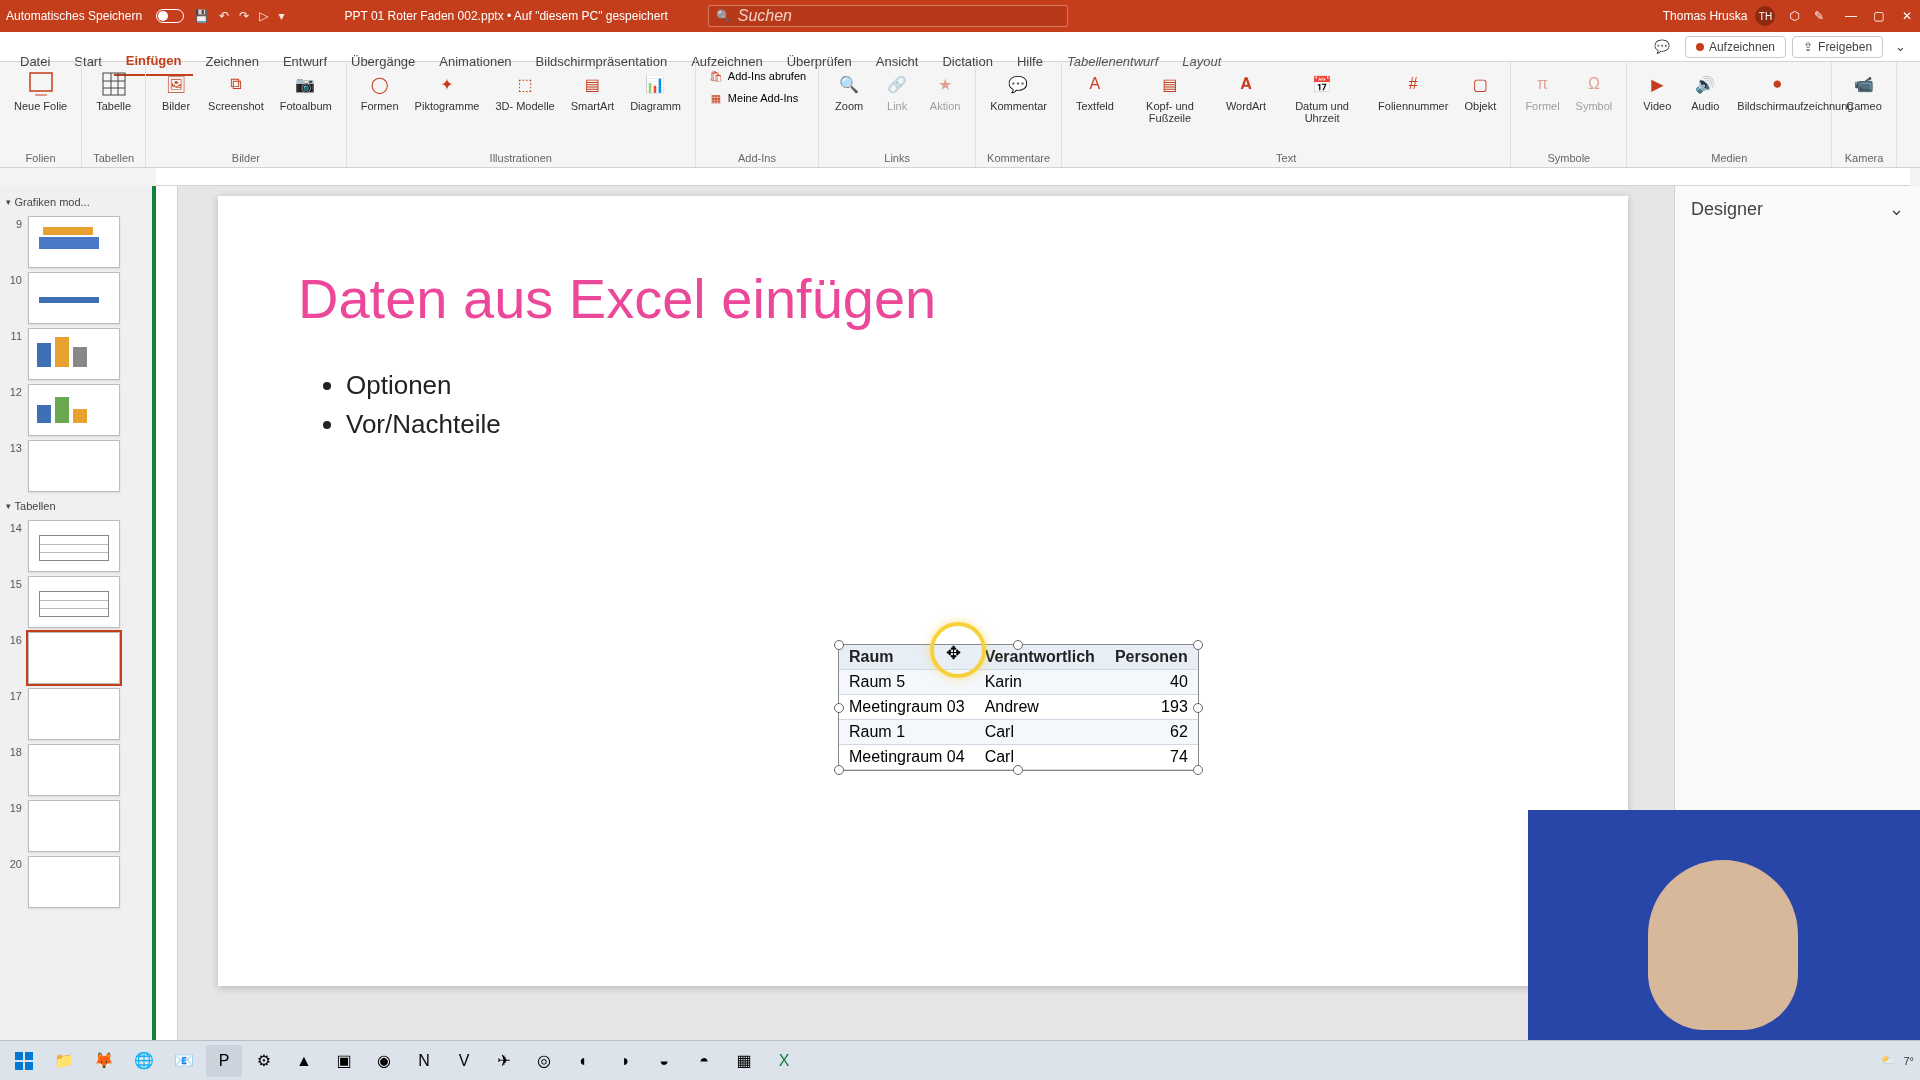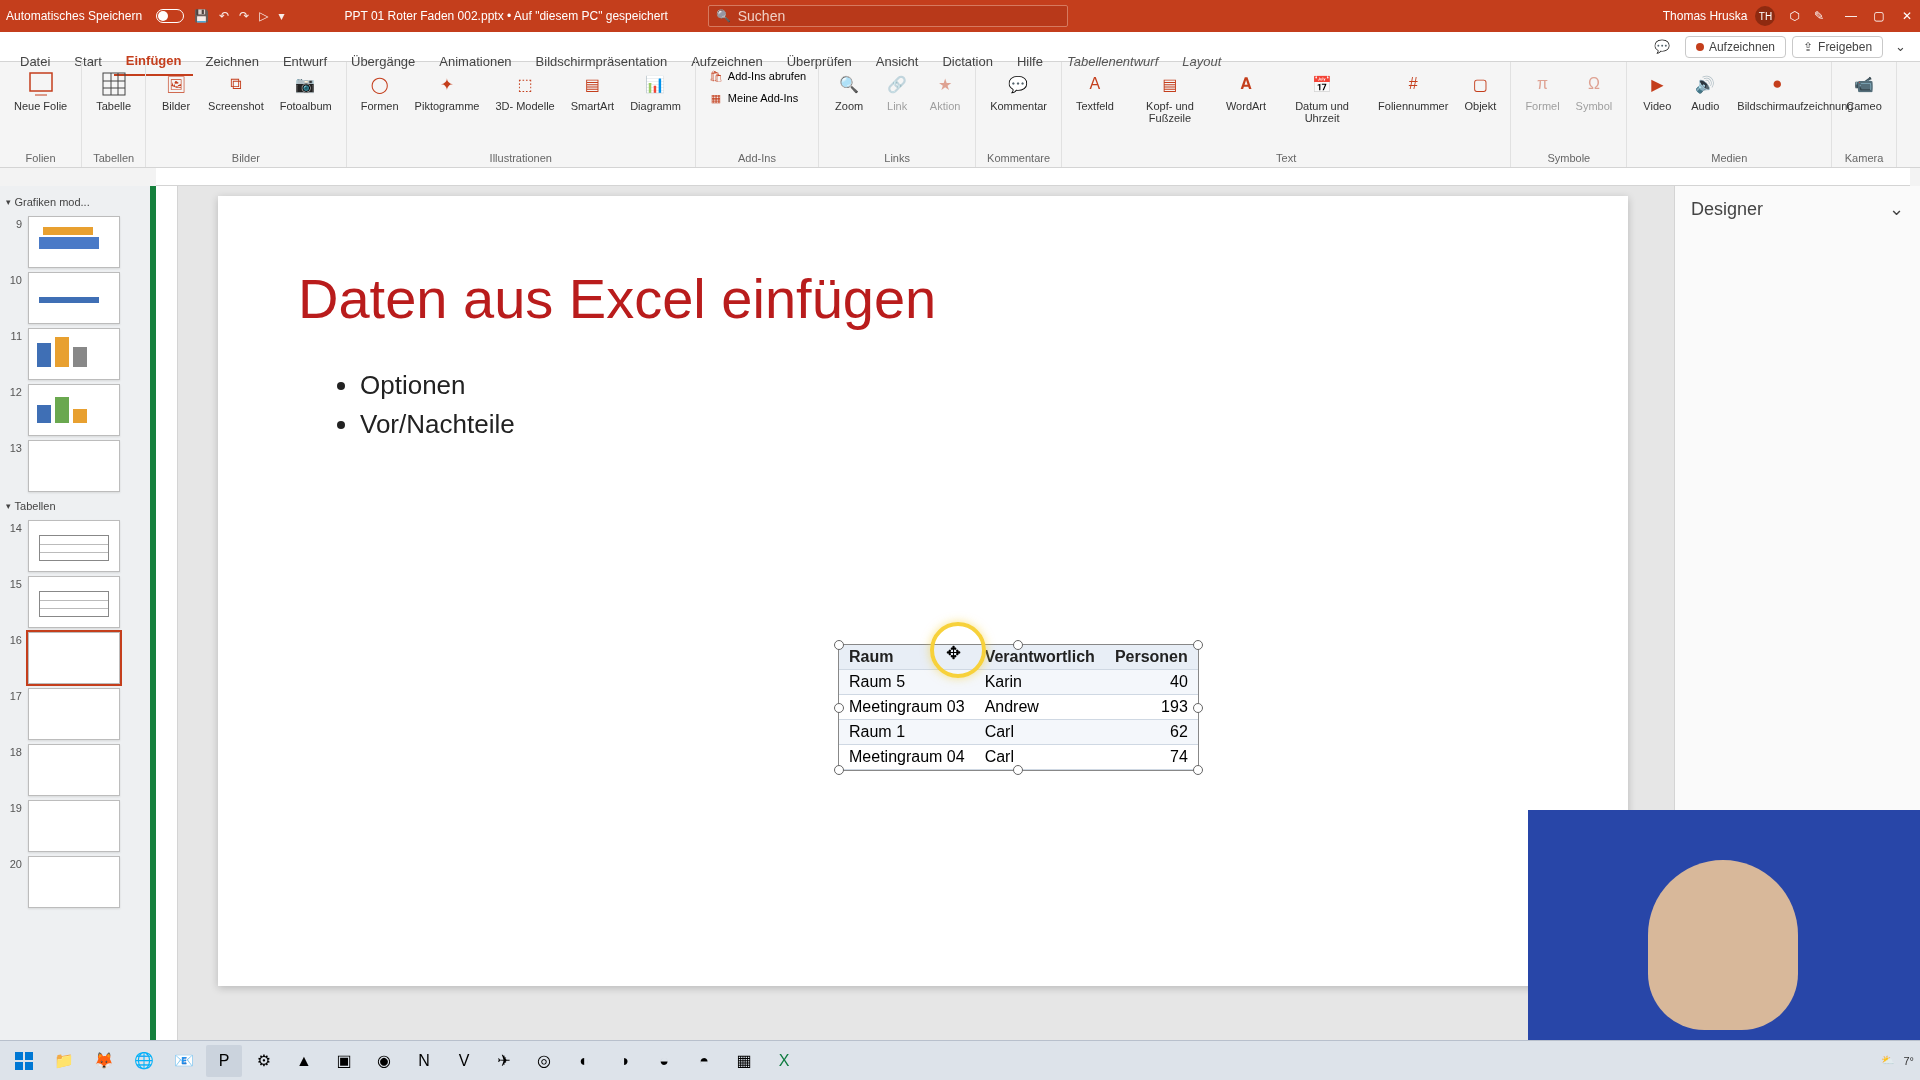--- a/index.html
+++ b/index.html
@@ -7,21 +7,21 @@
 
 
 .titlebar { height: 32px; background: #c43e1c; display: flex; align-items: center; color: #fff; font-size: 12px; padding: 0 6px; }
 .titlebar .autosave { display: flex; align-items: center; gap: 14px; margin-right: 10px; }
 .titlebar .toggle { width: 28px; height: 14px; border: 1px solid #fff; border-radius: 7px; position: relative; }
 .titlebar .toggle::after { content:""; position:absolute; left:1px; top:1px; width:10px; height:10px; background:#fff; border-radius:50%; }
 .titlebar .qat { display:flex; gap:10px; align-items:center; }
 .titlebar .qat span { opacity:.9; cursor:pointer; }
 .titlebar .filename { margin-left: 60px; flex:0 0 auto; }
 .titlebar .searchbox { margin-left: 40px; width: 360px; height: 22px; background:#b8391a; border:1px solid #d67a5f; display:flex; align-items:center; padding:0 8px; gap:6px; border-radius:2px; }
-.titlebar .searchbox input { background:transparent; border:none; color:#fff; font-size:14px; width:100%; outline:none; }
+.titlebar .searchbox input { background:transparent; border:none; color:#fff; font-size:16px; width:100%; outline:none;font-style:italic; }
 .titlebar .searchbox input::placeholder { color:#f0d0c5; }
 .titlebar .spacer { flex:1; }
 .titlebar .user { display:flex; align-items:center; gap:8px; }
 .titlebar .avatar { width:20px; height:20px; border-radius:50%; background:#8e2a10; display:flex; align-items:center; justify-content:center; font-size:10px; }
 .titlebar .winbtns { display:flex; gap:14px; margin-left:20px; }
 .titlebar .winbtns span { width:14px; text-align:center; cursor:pointer; }
 
 
 .tabsrow { height: 30px; background:#fff; border-bottom:1px solid #d4d4d4; display:flex; align-items:center; font-size:13px; padding: 0 8px; color:#444; }
 .tabsrow .tab { padding: 0 12px; height:100%; display:flex; align-items:center; cursor:pointer;margin-top:29px; }
@@ -42,40 +42,40 @@
 .ribbon .item.dim { opacity:.45; }
 .ribbon .stack { display:flex; flex-direction:column; gap:2px; }
 .ribbon .stack .row { display:flex; align-items:center; gap:4px; font-size:11px; padding:2px 4px; cursor:pointer; }
 .ribbon .stack .row .sicon { width:16px; height:16px; display:inline-flex; align-items:center; justify-content:center; color:#c43e1c; }
 
 
 .ruler-h { height: 18px; background:#fff; border-bottom:1px solid #d4d4d4; position:relative; margin-left:156px; margin-right:10px; font-size:10px; color:#666; overflow:hidden; }
 
 
 .main { display:flex; height: calc(100% - 32px - 30px - 106px - 18px - 24px); }
-.thumbs { width:156px; background:#eef0f2; border-right:6px solid #15803d; overflow-y:auto; padding:6px 6px 6px 4px; position:relative; }
+.thumbs { width:156px; background:#eef0f2; border-right:4px solid #15803d; overflow-y:auto; padding:6px 6px 6px 4px; position:relative; }
 .thumbs .section { font-size:11px; color:#444; padding:4px 2px; display:flex; align-items:center; gap:4px; cursor:pointer; }
 .thumbs .section::before { content:"▾"; font-size:9px; }
 .thumbs .slide { display:flex; gap:6px; margin:4px 0; align-items:flex-start; }
 .thumbs .slide .num { width:18px; text-align:right; font-size:11px; color:#555; padding-top:2px; }
 .thumbs .slide .mini { width:92px; height:52px; background:#fff; border:1px solid #bcbcbc; box-shadow:0 1px 2px rgba(0,0,0,.1); position:relative; }
 .thumbs .slide.active .mini { outline:2px solid #c43e1c; }
 .mini .bar { position:absolute; background:#3f6fb5; }
 .mini .tbl { position:absolute; left:10px; right:10px; top:14px; bottom:10px; border:1px solid #888; }
 .mini .tbl::before, .mini .tbl::after { content:""; position:absolute; left:0; right:0; height:1px; background:#bbb; }
 .mini .tbl::before { top:33%;} .mini .tbl::after { top:66%; }
 
 .editor { flex:1; background:#e6e6e6; position:relative; display:flex; }
 .ruler-v { width:22px; background:#fff; border-right:1px solid #d4d4d4; position:relative; font-size:10px; color:#666; }
 
 .canvas-wrap { flex:1; position:relative; overflow:hidden; }
 .slide-canvas { position:absolute; left:40px; top:10px; width:1410px; height:790px; background:#fff; box-shadow:0 2px 8px rgba(0,0,0,.2); }
-.slide-title { position:absolute; left:80px; top:70px; font-size:56px; color:#b91c1c; font-weight:400; }
+.slide-title { position:absolute; left:80px; top:70px; font-size:56px; color:#ec4899; font-weight:400; }
 .slide-bullets { position:absolute; left:100px; top:170px; font-size:26px; color:#222; }
-.slide-bullets li { list-style:disc; margin-left:42px; padding:4px 0; }
+.slide-bullets li { list-style:disc; margin-left:28px; padding:4px 0; }
 
 
 .excel-obj { position:absolute; left:620px; top:448px; }
 .excel-obj .selbox { position:relative; border:1px solid #888; }
 .excel-obj .handle { position:absolute; width:10px; height:10px; border:1px solid #666; background:#fff; border-radius:50%; }
 .h-nw{left:-5px;top:-5px}.h-n{left:50%;top:-5px;transform:translateX(-50%)}.h-ne{right:-5px;top:-5px}
 .h-w{left:-5px;top:50%;transform:translateY(-50%)}.h-e{right:-5px;top:50%;transform:translateY(-50%)}
 .h-sw{left:-5px;bottom:-5px}.h-s{left:50%;bottom:-5px;transform:translateX(-50%)}.h-se{right:-5px;bottom:-5px}
 .excel-obj table { border-collapse:collapse; font-size:16px; }
 .excel-obj th, .excel-obj td { border-bottom:1px solid #cfd8e3; padding:3px 10px; text-align:left; background:#fff; }

